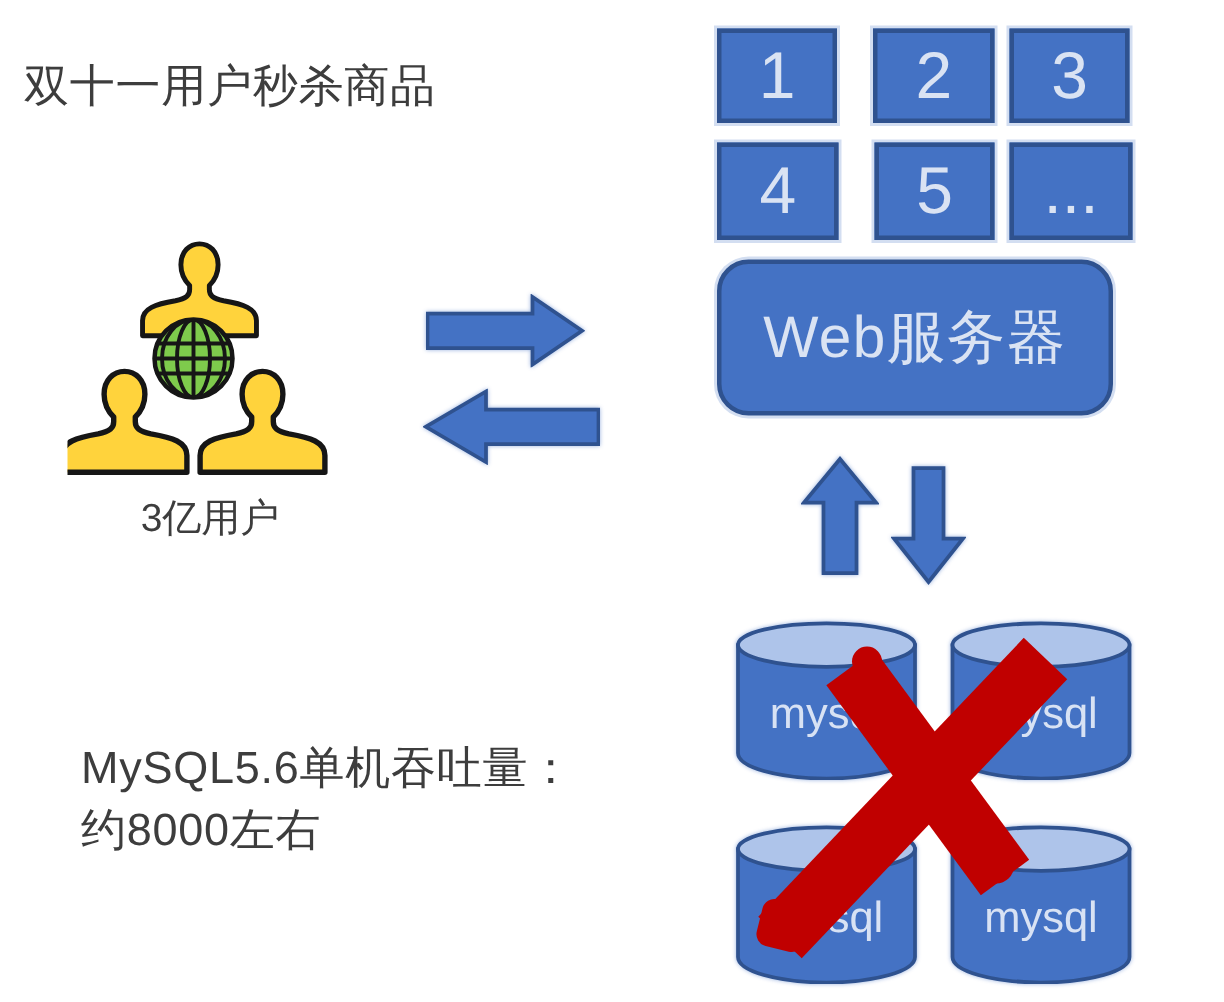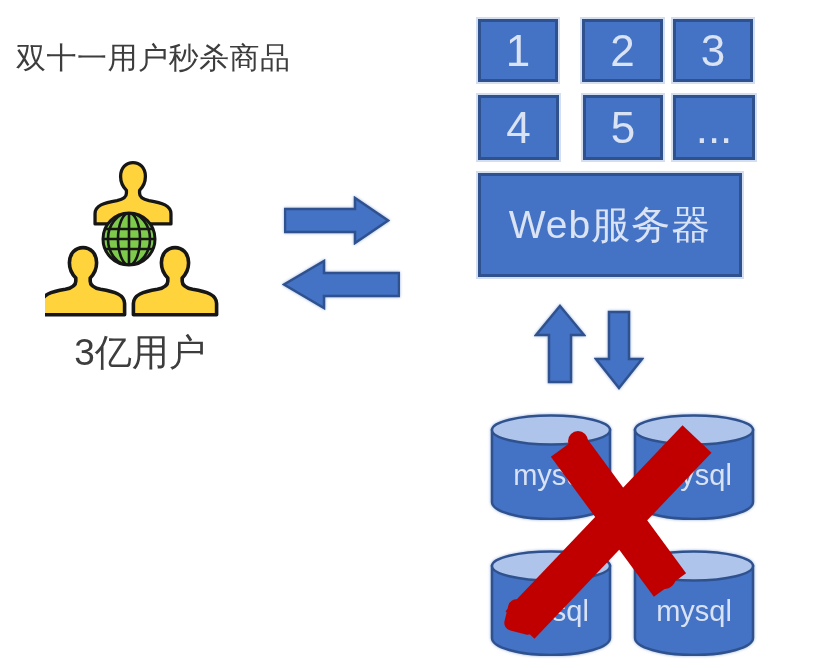--- a/index.html
+++ b/index.html
@@ -9,38 +9,38 @@
   }
   .abs{position:absolute;}
   
   .title{
     left:16px;top:36px;width:420px;
     font-size:30px;line-height:43px;font-weight:300;color:#3d3d3d;
     letter-spacing:0.5px;
   }
   .users-label{
     left:45px;top:328px;width:190px;text-align:center;
-    font-size:37px;font-weight:300;color:#3d3d3d;
+    font-size:26px;font-weight:300;color:#3d3d3d;
   }
   .note{
     left:54px;top:492px;width:420px;
     font-size:30px;line-height:41px;font-weight:300;color:#3d3d3d;
     letter-spacing:0.5px;
   }
   
   .node-box{
     background:#4472C4;border:3px solid #2F528F;box-sizing:border-box;
     box-shadow:0 0 0 2px rgba(174,195,230,0.55);
     display:flex;align-items:center;justify-content:center;
     color:#DAE3F3;font-weight:300;
   }
   .node-box .num{font-size:44px;line-height:1;}
   .web-box{
     left:478px;top:173px;width:264px;height:104px;
-    font-size:39px;letter-spacing:1px;
+    font-size:39px;letter-spacing:1px;border-radius:21px;
   }
   
   .shape{filter:drop-shadow(0 0 1.5px rgba(142,170,219,0.9));}
   .cyl-label{fill:#D8E2F4;font-size:29px;font-weight:300;font-family:"Liberation Sans","DejaVu Sans",sans-serif;}
 </style>
 </head>
 <body>
 
 <div class="canvas">
 
@@ -66,20 +66,24 @@
         <ellipse rx="11" ry="26"></ellipse>
         <ellipse rx="21" ry="26"></ellipse>
       </g>
     </g>
     <use href="#person" transform="translate(38,120) scale(0.80)" fill="#FFD33C" stroke="#161616" stroke-width="4.5" stroke-linejoin="round"></use>
     <use href="#person" transform="translate(130,120) scale(0.80)" fill="#FFD33C" stroke="#161616" stroke-width="4.5" stroke-linejoin="round"></use>
   </svg>
 
   <div class="abs users-label">3亿用户</div>
 
+  <div class="abs note">
+    <div>MySQL5.6单机吞吐量：</div>
+    <div>约8000左右</div>
+  </div>
 
   <svg class="abs shape" style="left:284px;top:196px;" width="106" height="49" viewBox="0 0 106 49">
     <polygon points="1,13 71,13 71,2 104,24.5 71,47 71,36 1,36" fill="#4472C4" stroke="#2F528F" stroke-width="2.5" stroke-linejoin="miter"></polygon>
   </svg>
   <svg class="abs shape" style="left:282px;top:259px;" width="118" height="51" viewBox="0 0 118 51">
     <polygon points="117,14 42,14 42,2 2,25.5 42,49 42,37 117,37" fill="#4472C4" stroke="#2F528F" stroke-width="2.5" stroke-linejoin="miter"></polygon>
   </svg>
 
   <div class="abs node-box" style="left:478px;top:19px;width:80px;height:63px;">
     <span class="num">1</span>

